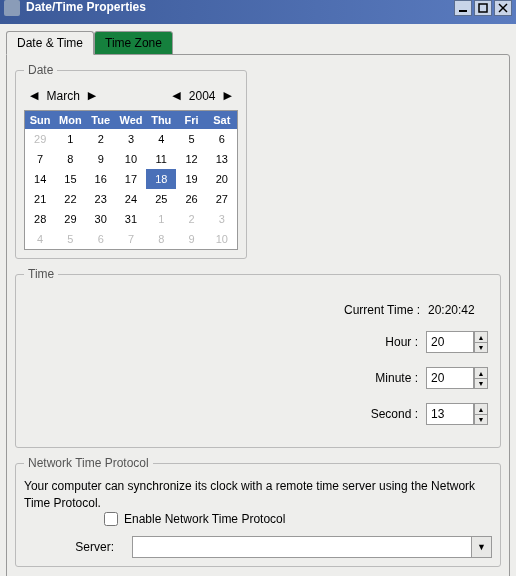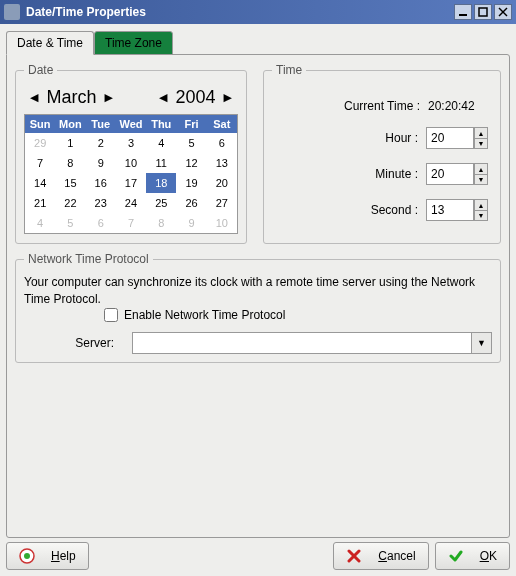--- a/index.html
+++ b/index.html
@@ -1,46 +1,46 @@
 <!DOCTYPE html>
 <html><head>
 <meta charset="utf-8">
 <style>
   * { box-sizing: border-box; margin: 0; padding: 0; }
   body { font-family: sans-serif; font-size: 12px; background: #fff; width: 516px; height: 576px; overflow: hidden; }
   
   
-  .titlebar { background: linear-gradient(to right, #3b5998, #5a7bbf); height: 24px; display: flex; align-items: center; padding: 0 4px; color: #fff; }
+  .titlebar { background: linear-gradient(to right, #3b5998, #5a7bbf); height: 24px; display: flex; align-items: flex-start; padding: 0 4px; color: #fff; }
   .titlebar-icon { width: 16px; height: 16px; background: #8a9cb8; border-radius: 2px; margin-right: 6px; }
   .titlebar-text { flex: 1; font-weight: bold; font-size: 12px; }
   .titlebar-btn { width: 18px; height: 16px; background: #c8d4e8; border: 1px solid #5a6d8f; margin-left: 2px; display: flex; align-items: center; justify-content: center; font-size: 12px; color: #000; line-height: 1; cursor: pointer; }
   .titlebar-btn svg { width: 10px; height: 10px; }
   
   
   .client { background: #eeeeec; height: 552px; padding: 6px; display: flex; flex-direction: column; }
   
   
   .tabs { display: flex; }
   .tab { padding: 4px 10px; border: 1px solid #999; border-bottom: 1px solid #999; background: #15803d; border-radius: 3px 3px 0 0; margin-right: 0px; cursor: pointer; position: relative; top: 1px; }
   .tab.active { background: #eeeeec; border-bottom: 1px solid #eeeeec; z-index: 2; }
   .tab-content { border: 1px solid #999; border-radius: 0 3px 3px 3px; padding: 8px; flex: 1; display: flex; flex-direction: column; background: #eeeeec; }
   
   
   fieldset { border: 1px solid #bbb; border-radius: 3px; padding: 8px; margin-bottom: 8px; }
   legend { padding: 0 4px; color: #555; }
   
-  .row1 { display: flex; gap: 16px; }
+  .row1 { display: flex; gap: 0; flex-direction: column; }
   .date-fieldset { width: 232px; flex-shrink: 0; }
   .time-fieldset { flex: 1; }
   
   
   .cal-header { display: flex; align-items: center; justify-content: space-between; padding: 2px 4px; }
   .cal-nav-group { display: flex; align-items: center; gap: 2px; }
   .cal-nav { cursor: pointer; font-size: 11px; padding: 2px; user-select: none; }
-  .cal-title { font-size: 18px; padding: 0 4px; }
+  .cal-title { font-size: 12px; padding: 0 4px; }
   .calendar { border: 1px solid #999; background: #fff; width: 214px; margin-top: 4px; }
   .calendar table { width: 100%; border-collapse: collapse; table-layout: fixed; }
   .calendar th { background: #4a70b8; color: #fff; font-weight: bold; font-size: 11px; padding: 3px 0; text-align: center; }
   .calendar td { text-align: center; padding: 4px 0; font-size: 11px; cursor: pointer; }
   .calendar td.other-month { color: #bbb; }
   .calendar td.selected { background: #4a70b8; color: #fff; }
   
   
   .time-fieldset .time-row { display: flex; align-items: center; justify-content: flex-end; margin: 14px 4px; gap: 8px; }
   .time-row label { font-size: 12px; }
@@ -163,20 +163,29 @@
                   <td>20</td>
                 </tr>
                 <tr>
                   <td>21</td>
                   <td>22</td>
                   <td>23</td>
                   <td>24</td>
                   <td>25</td>
                   <td>26</td>
                   <td>27</td>
+                </tr>
+                <tr>
+                  <td>28</td>
+                  <td>29</td>
+                  <td>30</td>
+                  <td>31</td>
+                  <td class="other-month">1</td>
+                  <td class="other-month">2</td>
+                  <td class="other-month">3</td>
                 </tr>
                 <tr>
                   <td class="other-month">4</td>
                   <td class="other-month">5</td>
                   <td class="other-month">6</td>
                   <td class="other-month">7</td>
                   <td class="other-month">8</td>
                   <td class="other-month">9</td>
                   <td class="other-month">10</td>
                 </tr>

